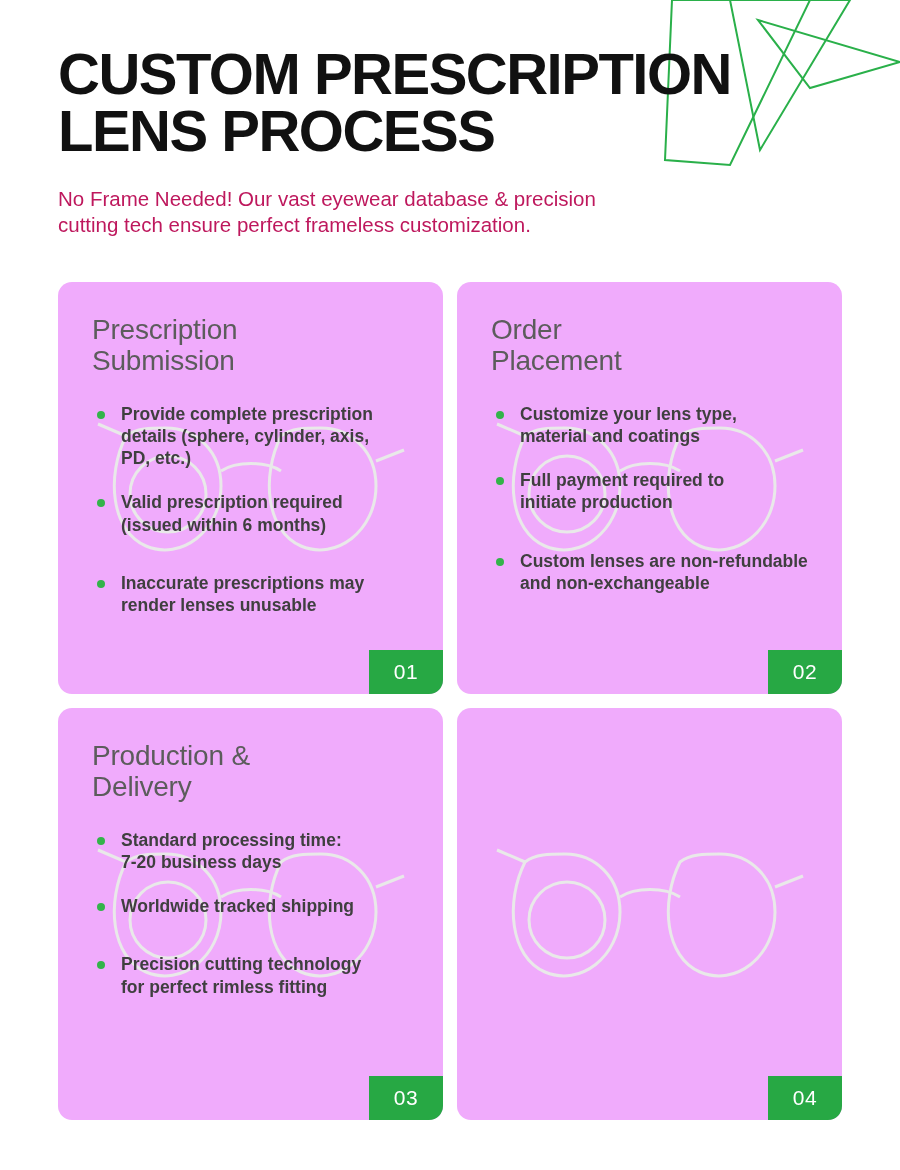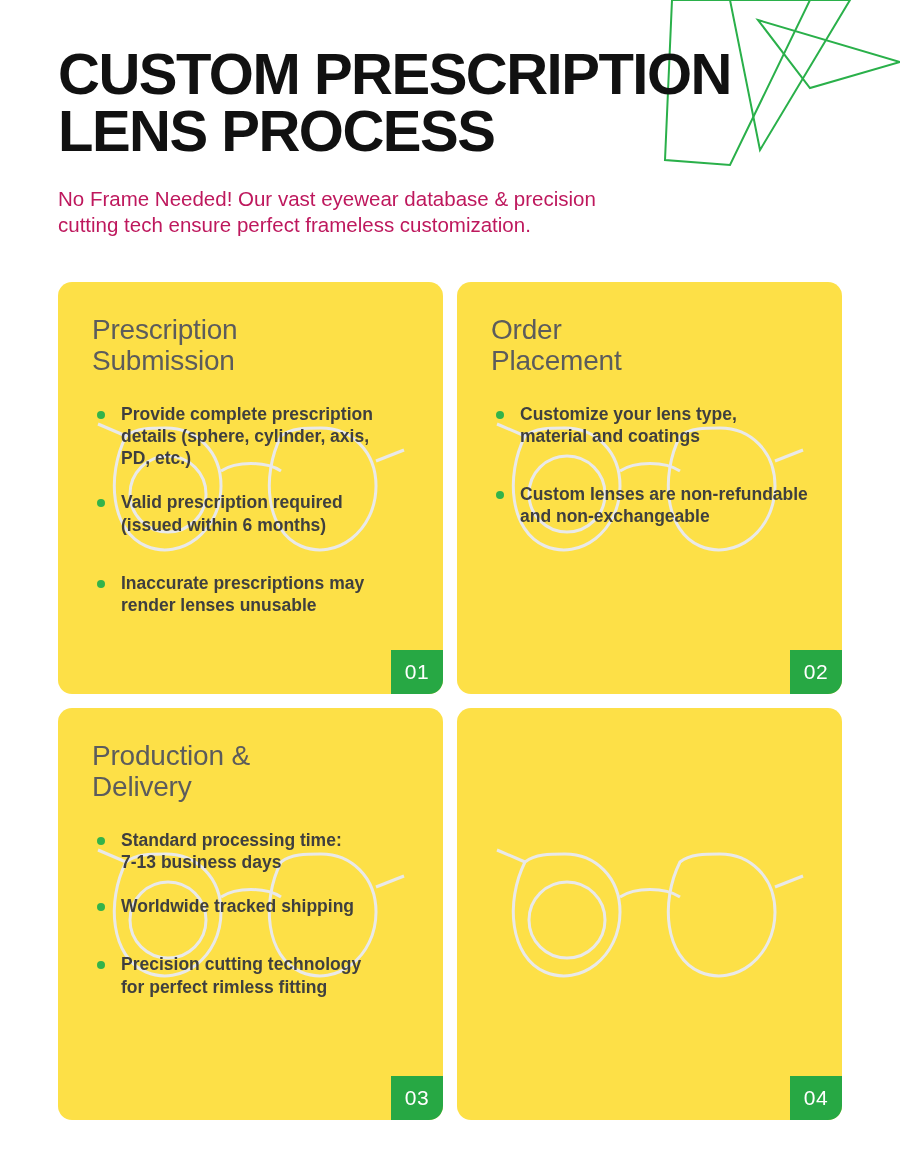--- a/index.html
+++ b/index.html
@@ -65,21 +65,21 @@
     top: 282px;
     width: 784px;
     display: grid;
     grid-template-columns: 385px 385px;
     grid-template-rows: 412px 412px;
     gap: 14px 14px;
   }
 
   .card {
     position: relative;
-    background: #fde047;
+    background: #f0abfc;
     border-radius: 14px;
     overflow: hidden;
     padding: 32px 34px 0 34px;
     box-sizing: border-box;
   }
 
   .card-watermark {
     position: absolute;
     left: 50%;
     top: 52%;
@@ -132,21 +132,21 @@
     background: #33b34a;
   }
   ul.bullets li.gap { margin-top: 36px; }
 
   .badge {
     position: absolute;
     right: 0;
     bottom: 0;
     background: #27a844;
     color: #ffffff;
-    width: 52px;
+    width: 74px;
     height: 44px;
     display: flex;
     align-items: center;
     justify-content: center;
     font-size: 21px;
     letter-spacing: 0.5px;
   }
 </style>
 </head>
 <body>
@@ -205,20 +205,22 @@
           <path d="M290 95 L318 84"></path>
           <circle cx="82" cy="128" r="38"></circle>
         </g>
       </svg>
       <div class="card-inner">
         <h2 class="card-title">Order
 Placement</h2>
         <ul class="bullets">
           <li>Customize your lens type,
 material and coatings</li>
+          <li>Full payment required to
+initiate production</li>
           <li class="gap">Custom lenses are non-refundable
 and non-exchangeable</li>
         </ul>
       </div>
       <div class="badge">02</div>
     </div>
 
     <div class="card">
       <svg class="card-watermark" viewBox="0 0 330 260">
         <g fill="none" stroke="#e9e9e9" stroke-width="3">
@@ -228,21 +230,21 @@
           <path d="M40 70 L12 58"></path>
           <path d="M290 95 L318 84"></path>
           <circle cx="82" cy="128" r="38"></circle>
         </g>
       </svg>
       <div class="card-inner">
         <h2 class="card-title">Production &amp;
 Delivery</h2>
         <ul class="bullets">
           <li>Standard processing time:
-7-13 business days</li>
+7-20 business days</li>
           <li>Worldwide tracked shipping</li>
           <li class="gap">Precision cutting technology
 for perfect rimless fitting</li>
         </ul>
       </div>
       <div class="badge">03</div>
     </div>
 
     <div class="card">
       <svg class="card-watermark" viewBox="0 0 330 260">

